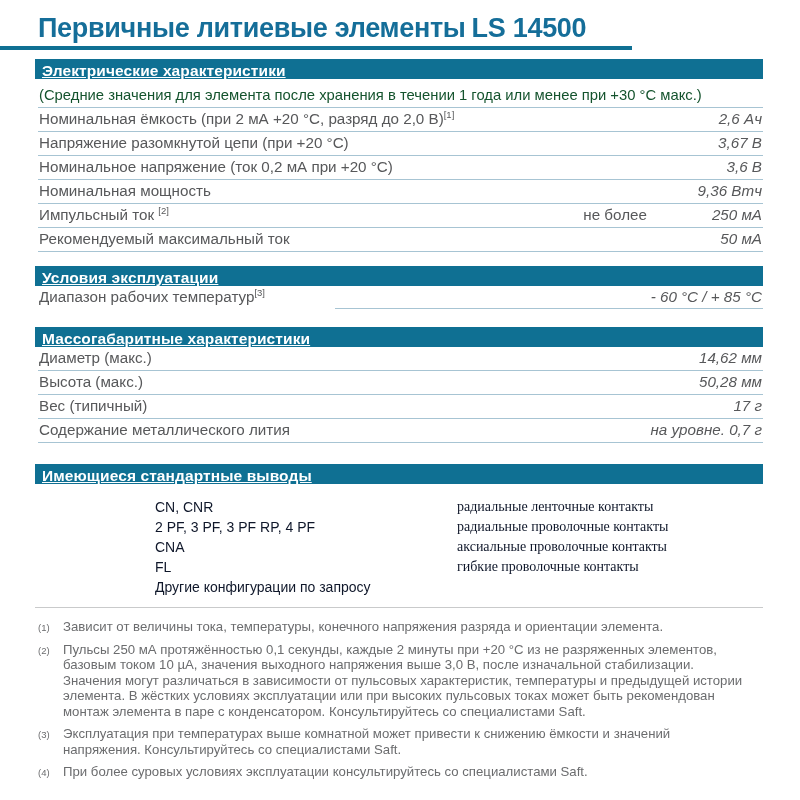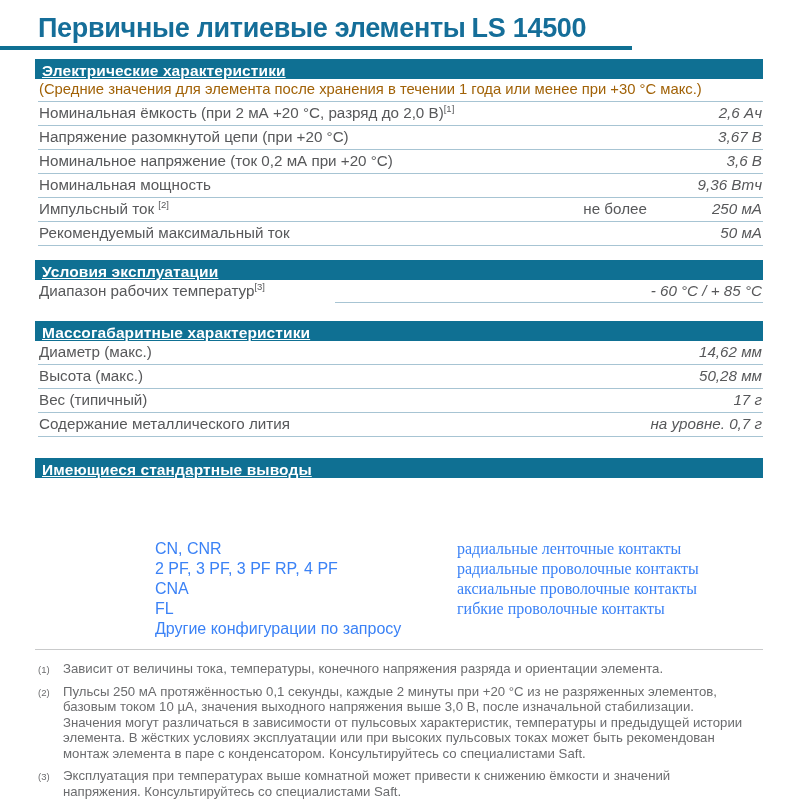--- a/index.html
+++ b/index.html
@@ -25,21 +25,21 @@
   .bar {
     margin-left:-3px; width:721px; background:#0F7093; color:#ffffff;
     font-size:15.5px; font-weight:bold; line-height:24px; height:20px;
     padding-left:7px; letter-spacing:0.1px;text-decoration:underline;
   }
   .bar.b2 { margin-top:14px; }
   .bar.b3 { margin-top:18px; }
   .bar.b4 { margin-top:21px; }
 
   .subtitle {
-    font-size:14.8px; color:#a16207; padding:2px 0 3px 1px;
+    font-size:14.8px; color:#14532d; padding:8px 0 3px 1px;
     border-bottom:1.5px solid #A7C4D3; line-height:17px;
   }
 
   
   .trow {
     display:flex; align-items:baseline; font-size:15.2px; color:#57585A;
     padding:2px 1px 3px 1px; border-bottom:1.5px solid #A7C4D3;
     line-height:18px; position:relative;gap:43px;
   }
   .trow .lbl { flex:1; }
@@ -50,22 +50,22 @@
   
   .trow.op1 { border-bottom:none; }
   .trow.op1::after {
     content:""; position:absolute; left:297px; right:0; bottom:0;
     height:1.5px; background:#A7C4D3;
   }
   .trow .lbl-fixed { width:307px; flex:none; }
   .trow .mid { flex:1; text-align:left; }
 
   
-  .terminals { display:flex; padding:13px 0 0 117px; font-size:16px;
-    color:#3b82f6; line-height:20px;margin-top:48px; }
+  .terminals { display:flex; padding:13px 0 0 117px; font-size:14px;
+    color:#0f172a; line-height:20px; }
   .terminals .codes { width:302px; flex:none; }
   .terminals .descs { flex:1;font-family:Liberation Serif, serif; }
 
   
   .fn-rule {
     margin:10px 0 0 -3px; width:728px; border-top:1px solid #C9CACB; height:0;
   }
   .footnotes { margin-top:11px; }
   .fn { display:flex; margin-bottom:7px; color:#6B6C6E; }
   .fn .marker { width:25px; flex:none; font-size:9.5px; padding-top:3px; }

